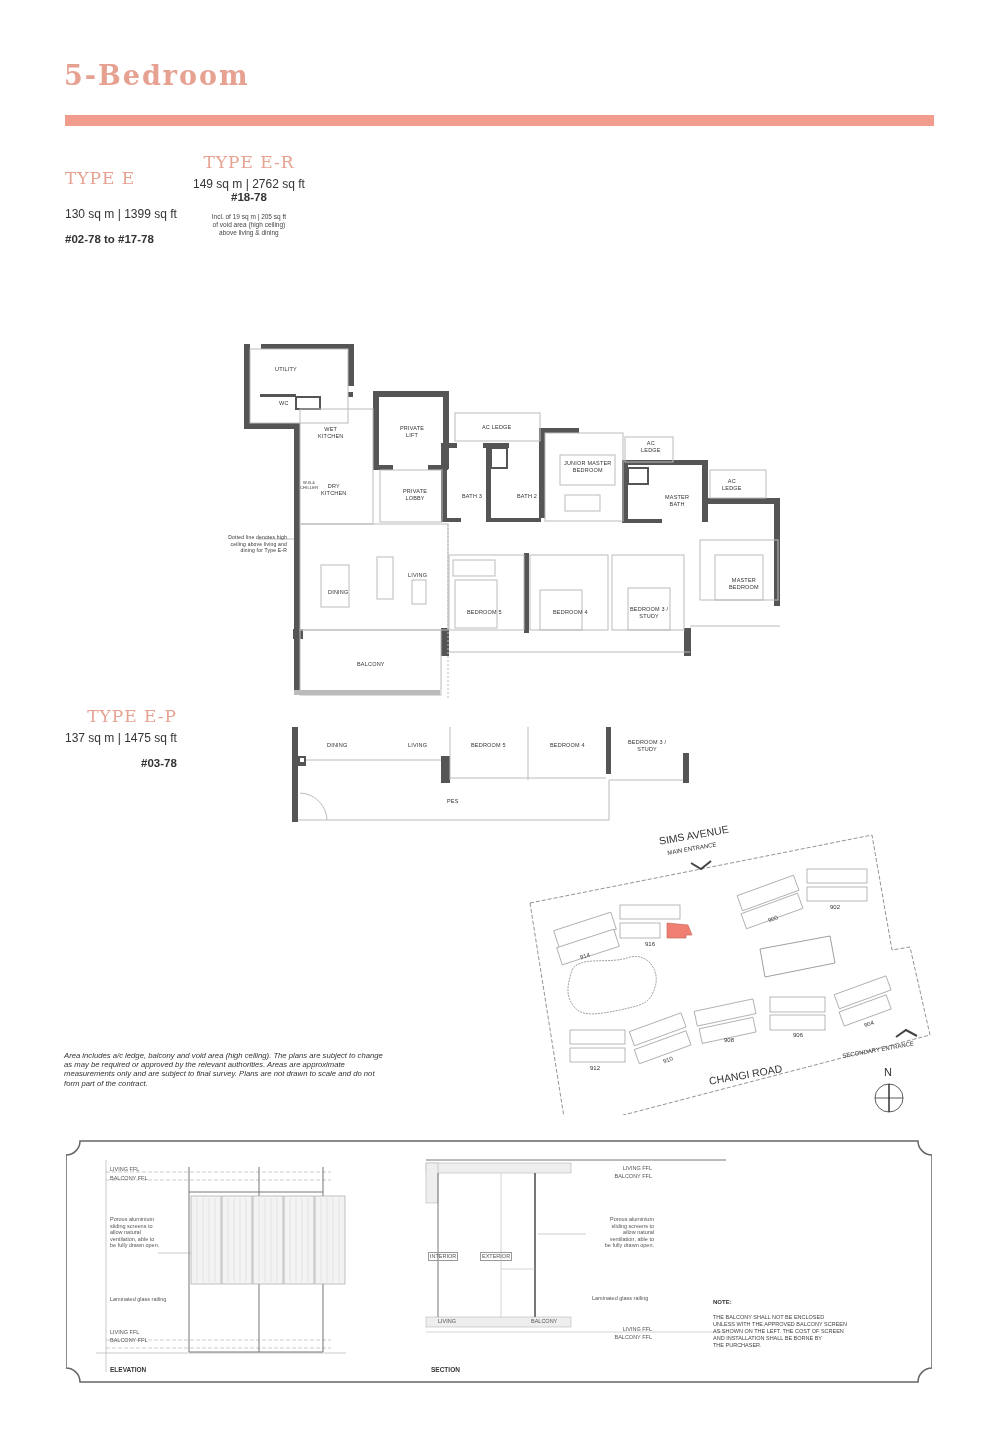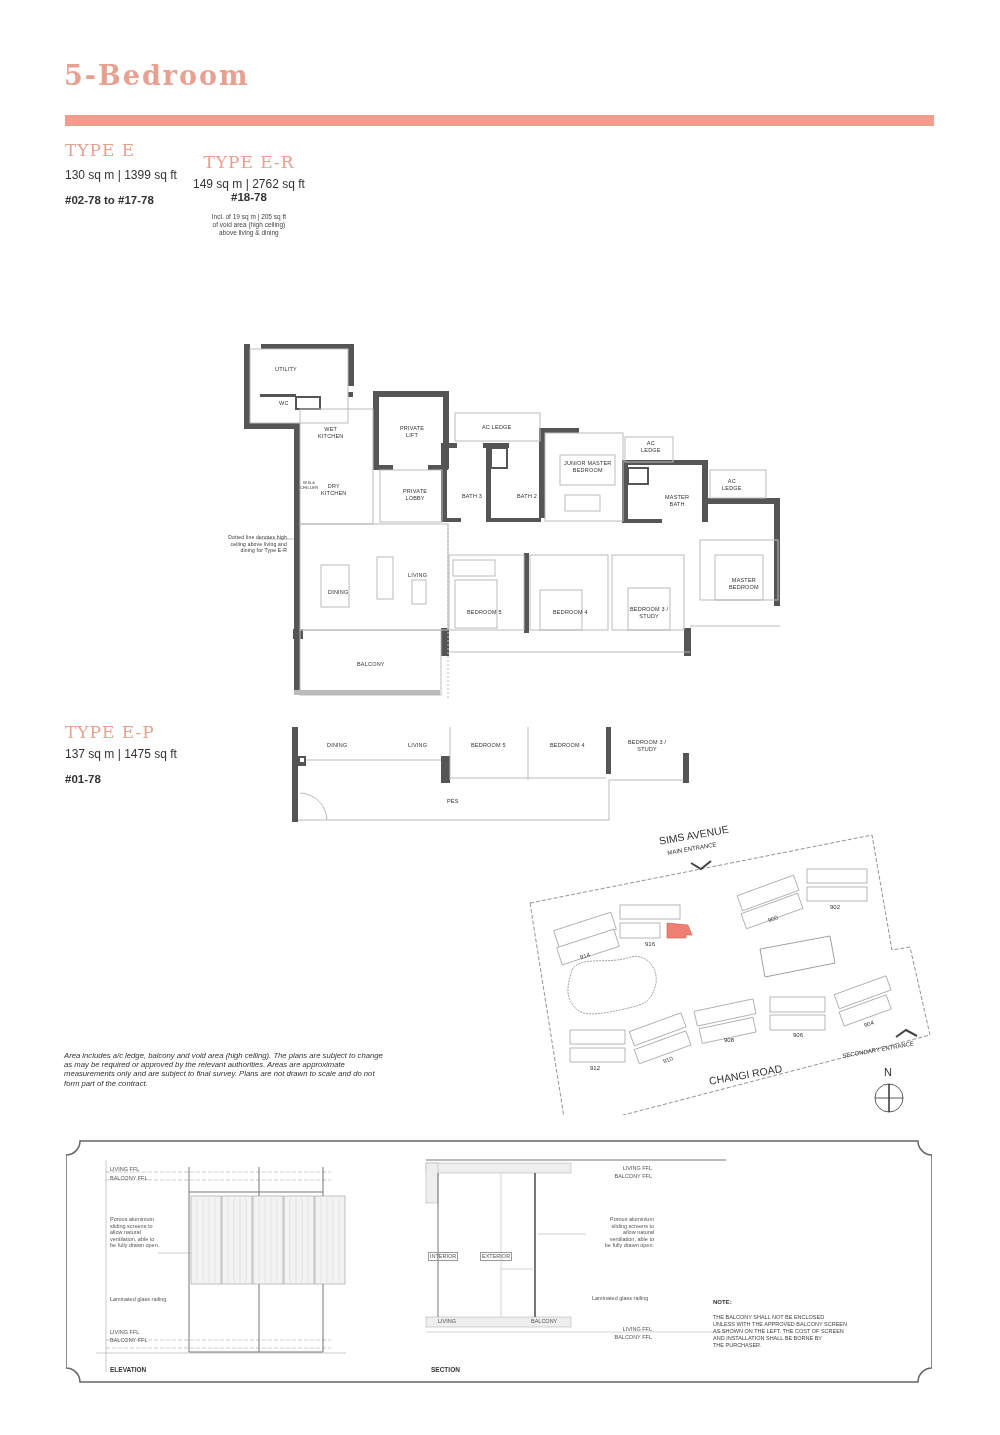--- a/index.html
+++ b/index.html
@@ -20,41 +20,41 @@
   .note{font-size:5.5px;color:#444;line-height:7px;}
   .drw-label{position:absolute;font-size:5.5px;color:#555;line-height:6.5px;}
   .drw-title{position:absolute;font-size:6.5px;font-weight:bold;color:#333;}
 </style>
 </head>
 <body>
 
 <div class="abs title">5-Bedroom</div>
 <div class="abs rule"></div>
 
-<div class="abs" style="left:65px;top:140px;">
+<div class="abs" style="left:65px;top:168px;">
   <div class="type-h">TYPE E</div>
-  <div class="area" style="margin-top:8px;">130 sq m | 1399 sq ft</div>
+  <div class="area" style="margin-top:19px;">130 sq m | 1399 sq ft</div>
   <div class="unit" style="margin-top:12px;">#02-78 to #17-78</div>
 </div>
 
 <div class="abs" style="left:193px;top:152px;text-align:center;">
   <div class="type-h">TYPE E-R</div>
   <div class="area" style="margin-top:5px;">149 sq m | 2762 sq ft</div>
   <div class="unit" style="margin-top:0;">#18-78</div>
   <div class="small" style="margin-top:10px;">
     <div>Incl. of 19 sq m | 205 sq ft</div>
     <div>of void area (high ceiling)</div>
     <div>above living &amp; dining</div>
   </div>
 </div>
 
-<div class="abs" style="left:65px;top:722px;">
+<div class="abs" style="left:65px;top:706px;text-align:right;">
   <div class="type-h">TYPE E-P</div>
   <div class="area" style="margin-top:5px;">137 sq m | 1475 sq ft</div>
-  <div class="unit" style="margin-top:12px;">#01-78</div>
+  <div class="unit" style="margin-top:12px;">#03-78</div>
 </div>
 
 <div class="abs" style="left:0;top:0;width:1000px;height:700px;">
   <svg width="1000" height="700" style="position:absolute;left:0;top:0;">
     <g fill="#555">
 
       <rect x="244" y="344" width="6" height="85"></rect>
       <rect x="244" y="423" width="50" height="6"></rect>
       <rect x="294" y="423" width="6" height="272"></rect>
       <rect x="294" y="690" width="146" height="5" fill="#bbb"></rect>

